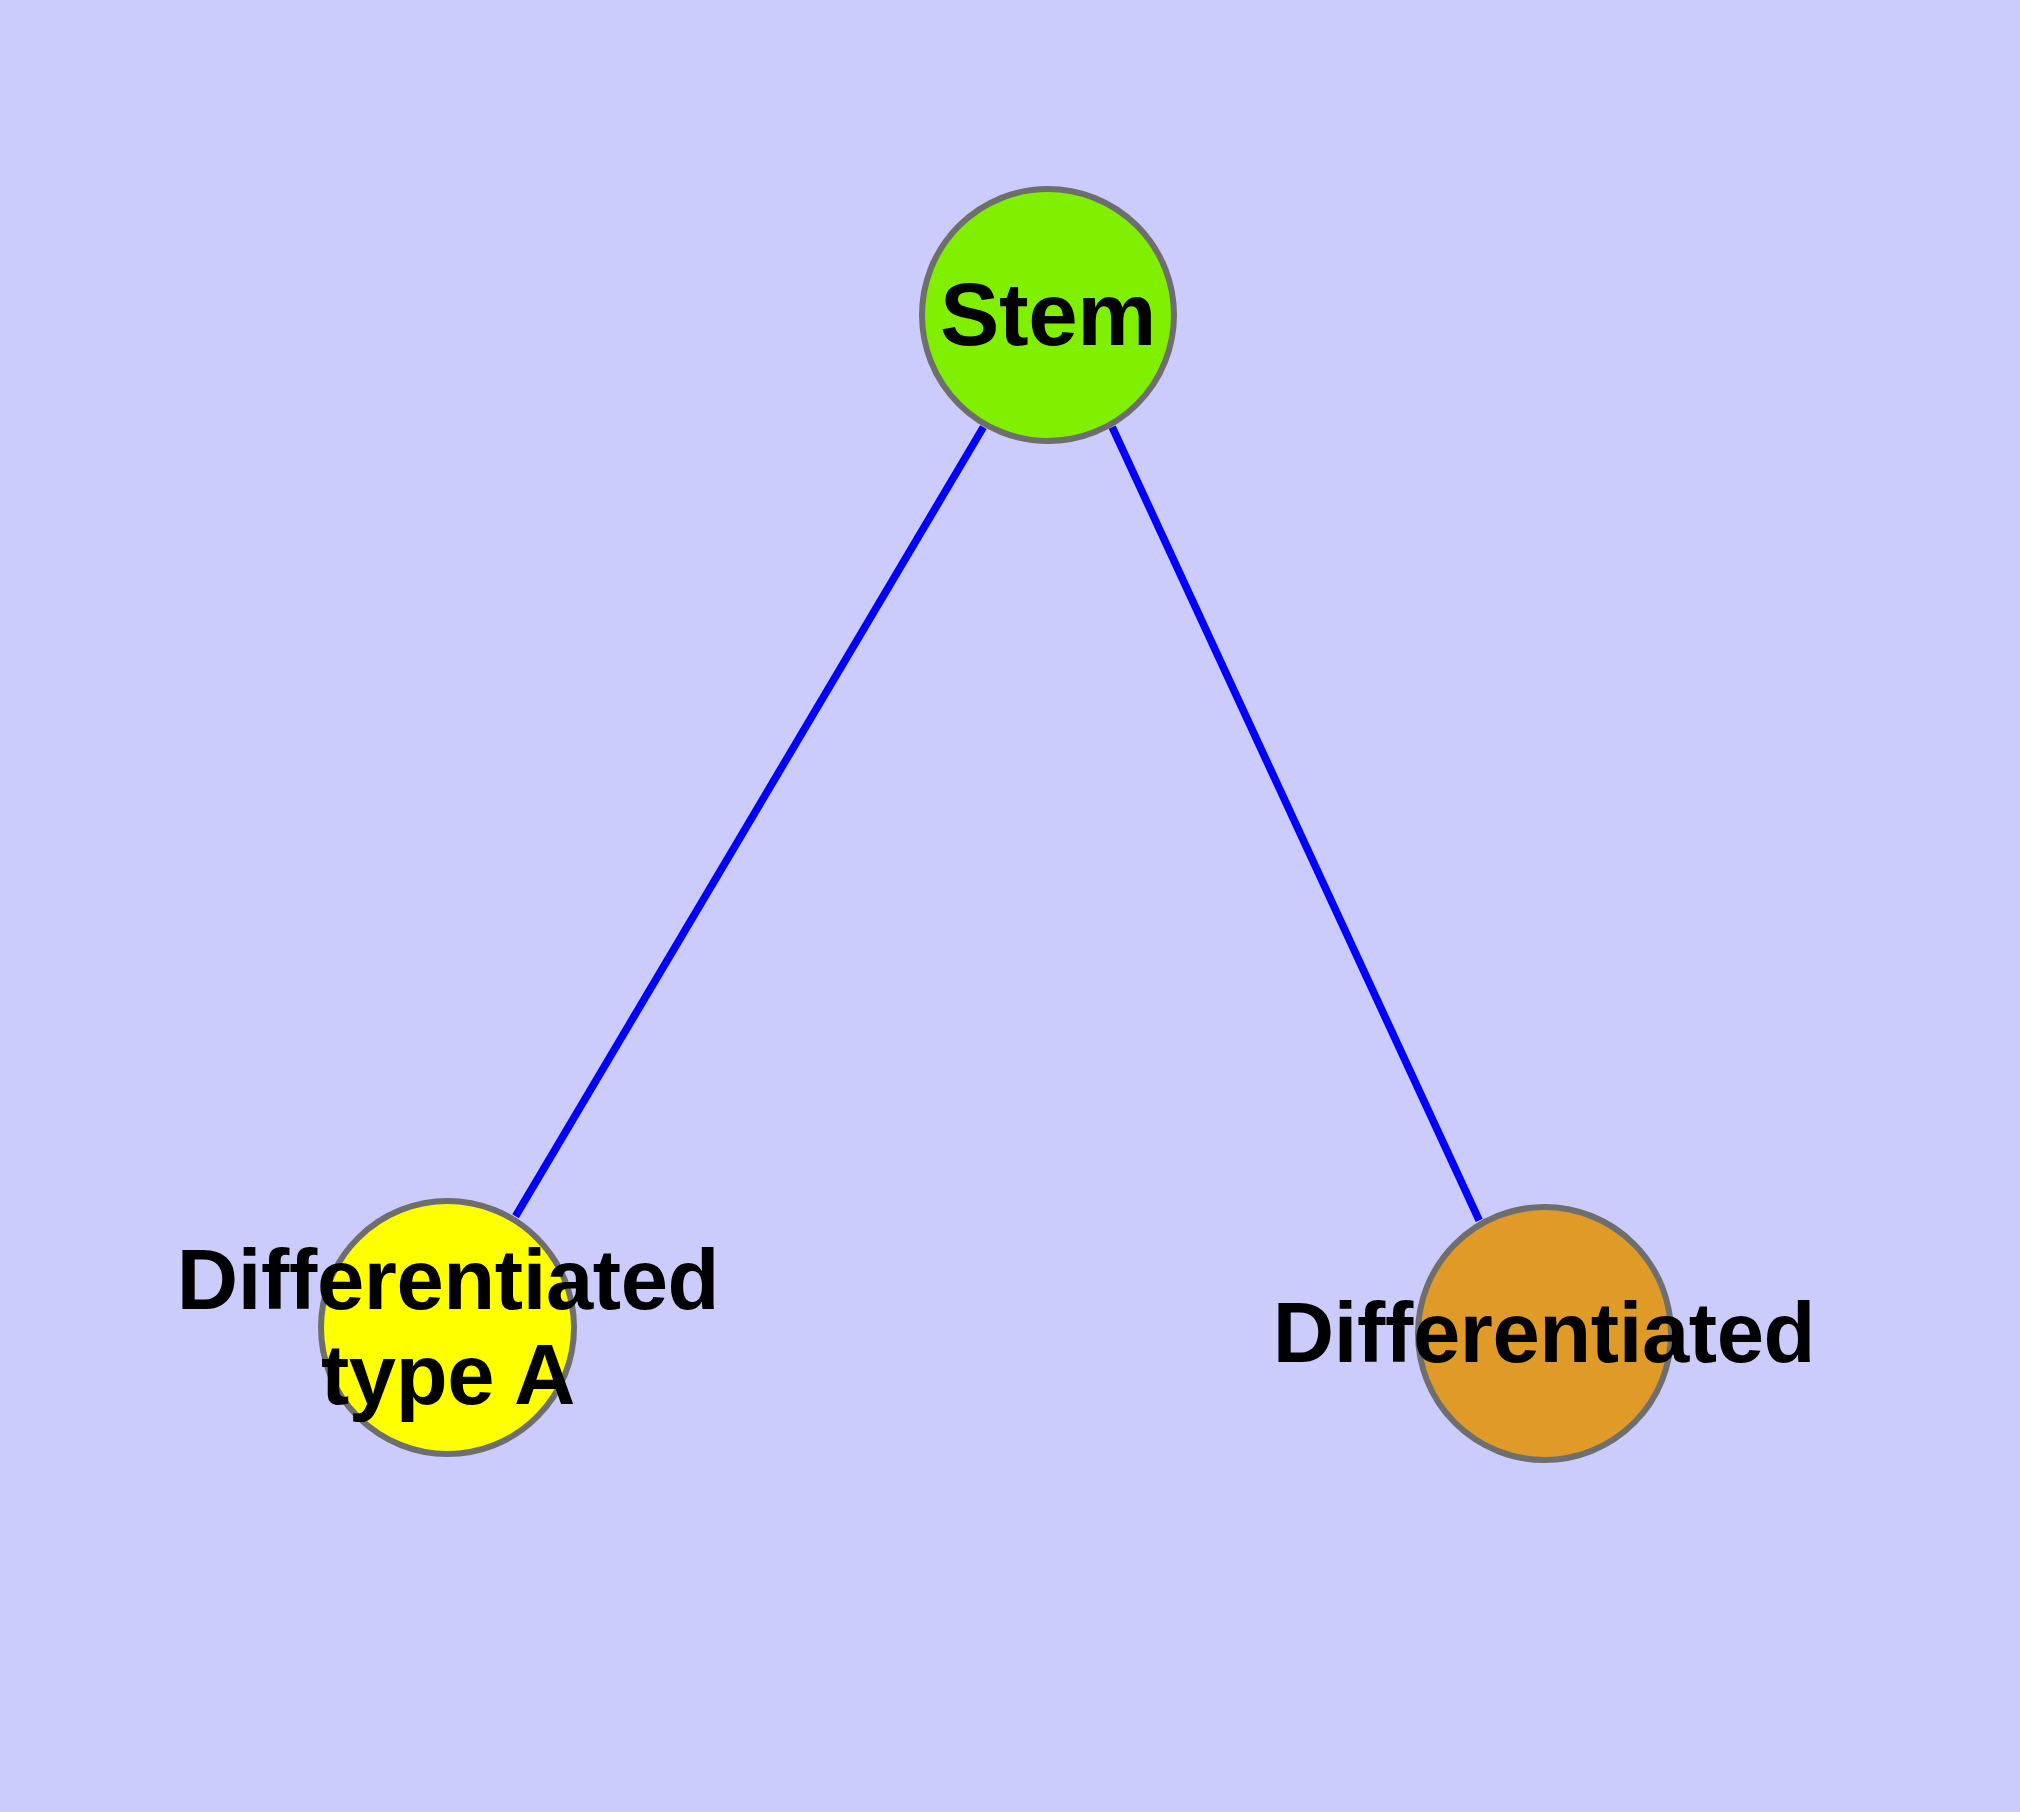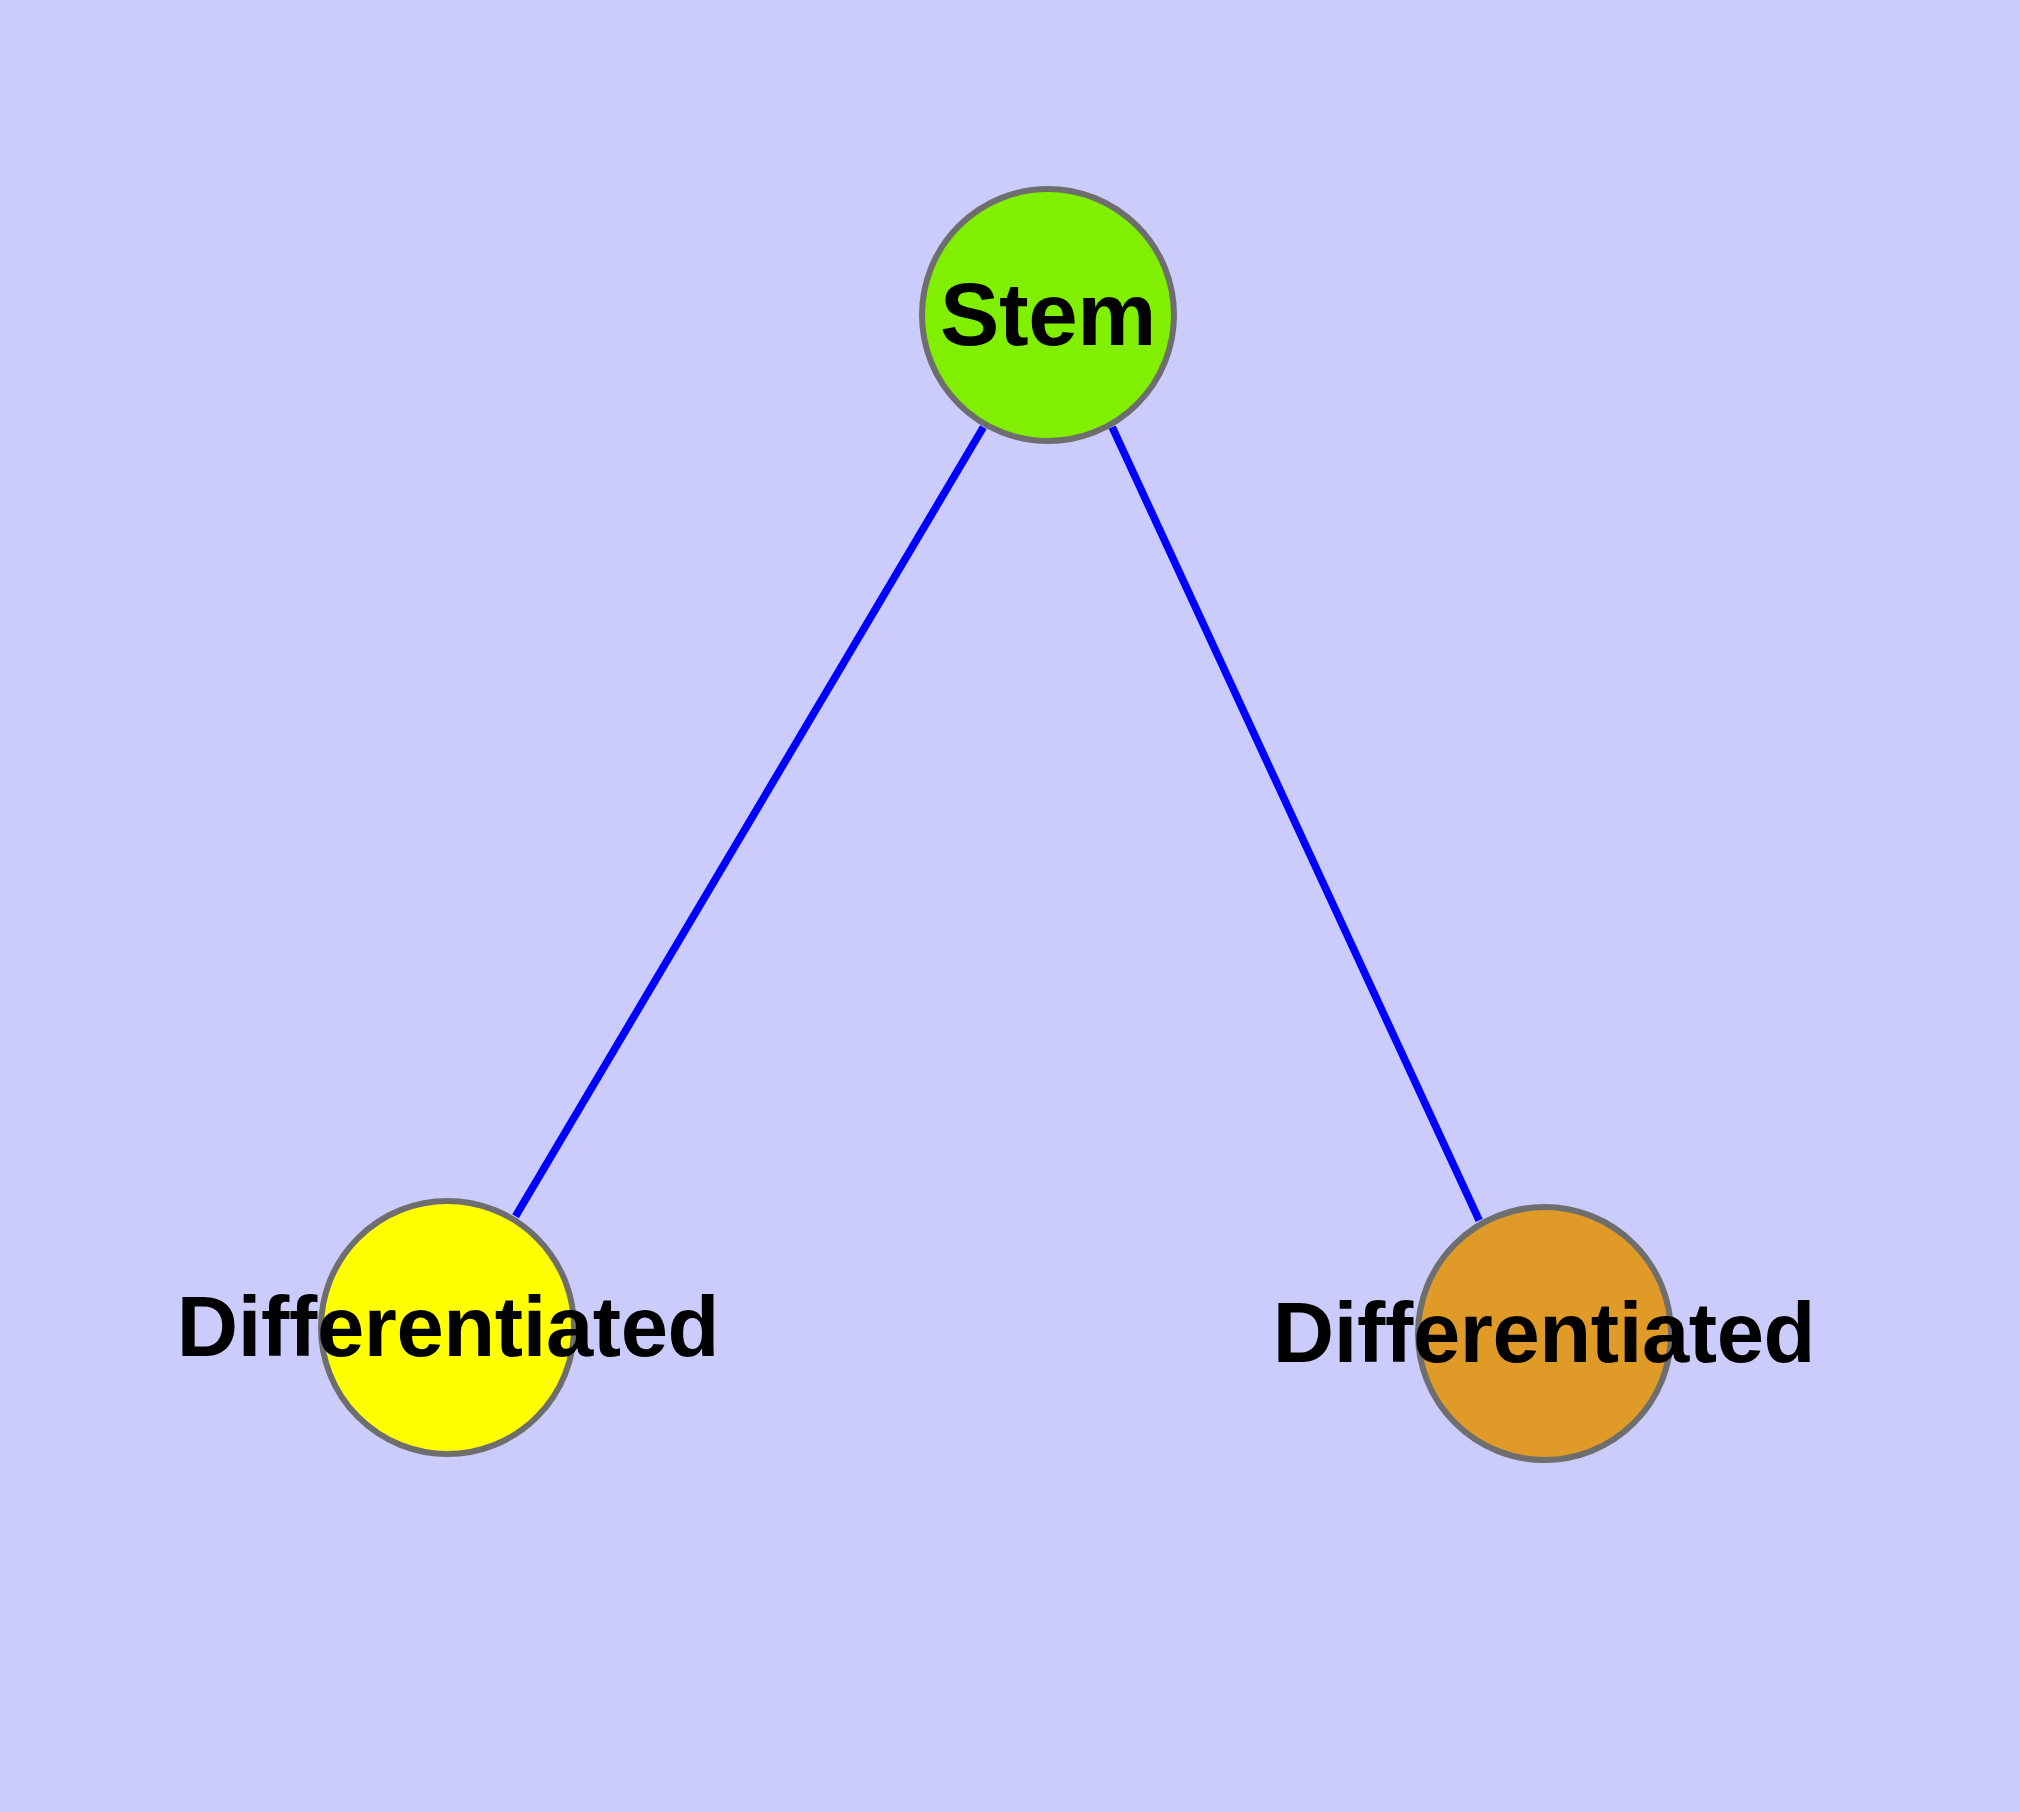--- a/index.html
+++ b/index.html
@@ -87,20 +87,21 @@
     <div class="graph-node" style="left: 318px; top: 1198px; width: 259px; height: 259px; background: rgb(255, 255, 0); border-color: rgb(110, 110, 110); border-width: 6px;"></div>
 
     <div class="graph-node" style="left: 1415px; top: 1204px; width: 259px; height: 259px; background: rgb(224, 154, 40); border-color: rgb(110, 110, 110); border-width: 6px;"></div>
 
     <div class="node-label label-stem">
       <div>Stem</div>
     </div>
 
     <div class="node-label label-typea">
       <div>Differentiated</div>
+      <div>type A</div>
     </div>
 
     <div class="node-label label-typeb">
       <div>Differentiated</div>
     </div>
 
   </div>
 </div>
 
 

